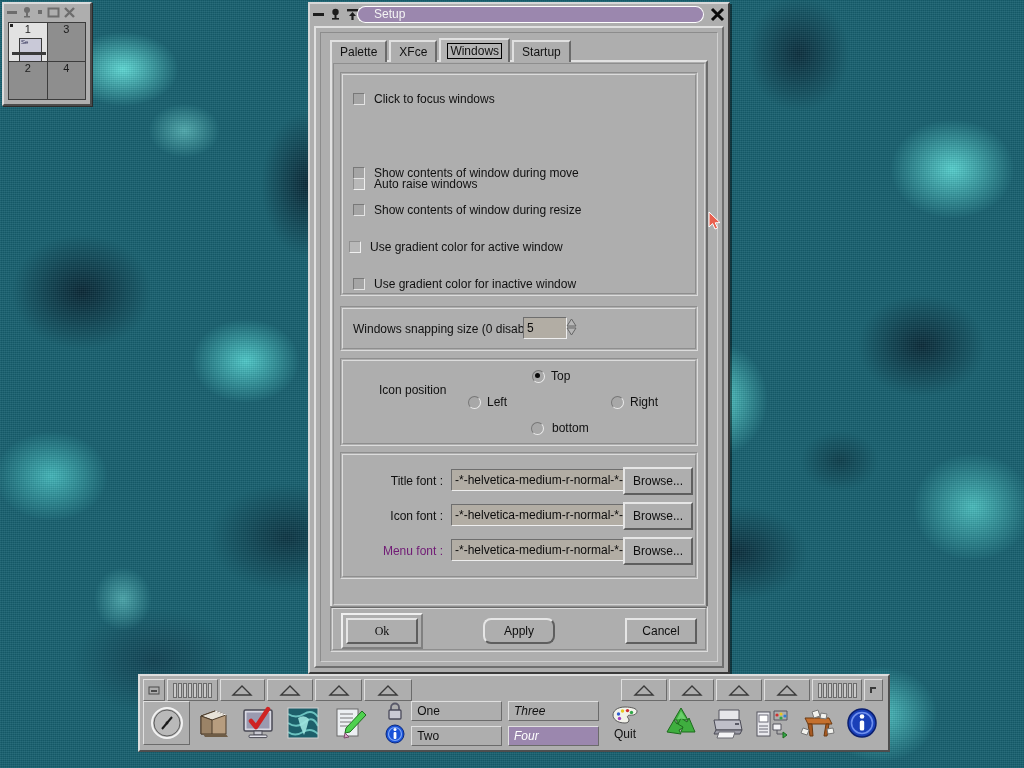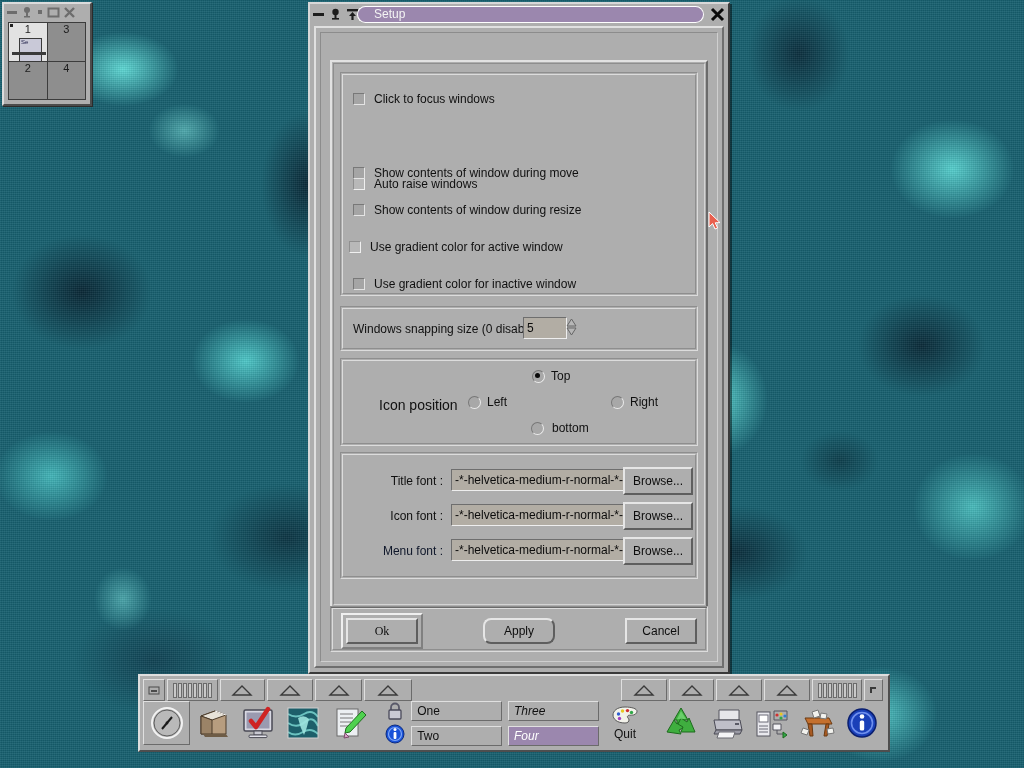--- a/index.html
+++ b/index.html
@@ -204,20 +204,34 @@
     <div class="closeb">
       <svg width="17" height="17" viewBox="0 0 17 17">
           <path d="M3 3 L14 14 M14 3 L3 14" stroke="#0a0a0a" stroke-width="3" fill="none"></path>
         </svg>
     </div>
   </div>
 
   <div class="body">
     <div class="inner"></div>
 
+    <div class="tabbar">
+      <div class="tab">
+          <span>Palette</span>
+        </div>
+      <div class="tab">
+          <span>XFce</span>
+        </div>
+      <div class="tab sel">
+          <span>Windows</span>
+        </div>
+      <div class="tab">
+          <span>Startup</span>
+        </div>
+    </div>
 
     <div class="panelarea">
       <div class="edge"></div>
 
       <div class="group" style="left:8px;top:10px;right:8px;height:222px;">
         <div class="g2">
           <div class="checkrow" style="position:absolute;left:10px;top:17px;">
             <span class="cb"></span>
             <span class="clabel">Click to focus windows</span>
           </div>
@@ -254,21 +268,21 @@
               </svg>
             <svg width="11" height="9" viewBox="0 0 11 9">
                 <path d="M5.5 8 L1 1 L10 1 Z" fill="#b6b6b6" stroke="#666" stroke-width="1"></path>
               </svg>
           </div>
         </div>
       </div>
 
       <div class="group" style="left:8px;top:296px;right:8px;height:86px;">
         <div class="g2">
-          <span style="position:absolute;left:36px;top:36px;font-size:14px;color:#101010;">Icon position</span>
+          <span style="position:absolute;left:36px;top:22px;font-size:12px;color:#101010;">Icon position</span>
           <div class="rrow" style="position:absolute;left:189px;top:8px;">
             <span class="radio on"></span>
             <span>Top</span>
           </div>
           <div class="rrow" style="position:absolute;left:125px;top:34px;">
             <span class="radio"></span>
             <span>Left</span>
           </div>
           <div class="rrow" style="position:absolute;left:268px;top:34px;">
             <span class="radio"></span>
@@ -284,21 +298,21 @@
       <div class="group" style="left:8px;top:390px;right:8px;height:125px;">
         <div class="g2">
           <span style="position:absolute;left:28px;top:19px;width:72px;text-align:right;font-size:12px;color:#101010;">Title font :</span>
           <div class="field" style="position:absolute;left:108px;top:14px;width:166px;height:20px;">-*-helvetica-medium-r-normal-*-*</div>
           <div class="btn" style="position:absolute;left:280px;top:12px;width:66px;height:24px;">Browse...</div>
 
           <span style="position:absolute;left:28px;top:54px;width:72px;text-align:right;font-size:12px;color:#101010;">Icon font :</span>
           <div class="field" style="position:absolute;left:108px;top:49px;width:166px;height:20px;">-*-helvetica-medium-r-normal-*-*</div>
           <div class="btn" style="position:absolute;left:280px;top:47px;width:66px;height:24px;">Browse...</div>
 
-          <span style="position:absolute;left:28px;top:89px;width:72px;text-align:right;font-size:12px;color:#0f172a;">Menu font :</span>
+          <span style="position:absolute;left:28px;top:89px;width:72px;text-align:right;font-size:12px;color:#701a75;">Menu font :</span>
           <div class="field" style="position:absolute;left:108px;top:84px;width:166px;height:20px;">-*-helvetica-medium-r-normal-*-*</div>
           <div class="btn" style="position:absolute;left:280px;top:82px;width:66px;height:24px;">Browse...</div>
         </div>
       </div>
     </div>
 
     <div class="group" style="left:14px;right:14px;bottom:14px;height:44px;">
       <div class="g2">
         <div class="focusring" style="position:absolute;left:8px;top:4px;font-family:Liberation Serif, serif;">
           <div class="btn" style="width:68px;height:22px;">Ok</div>

